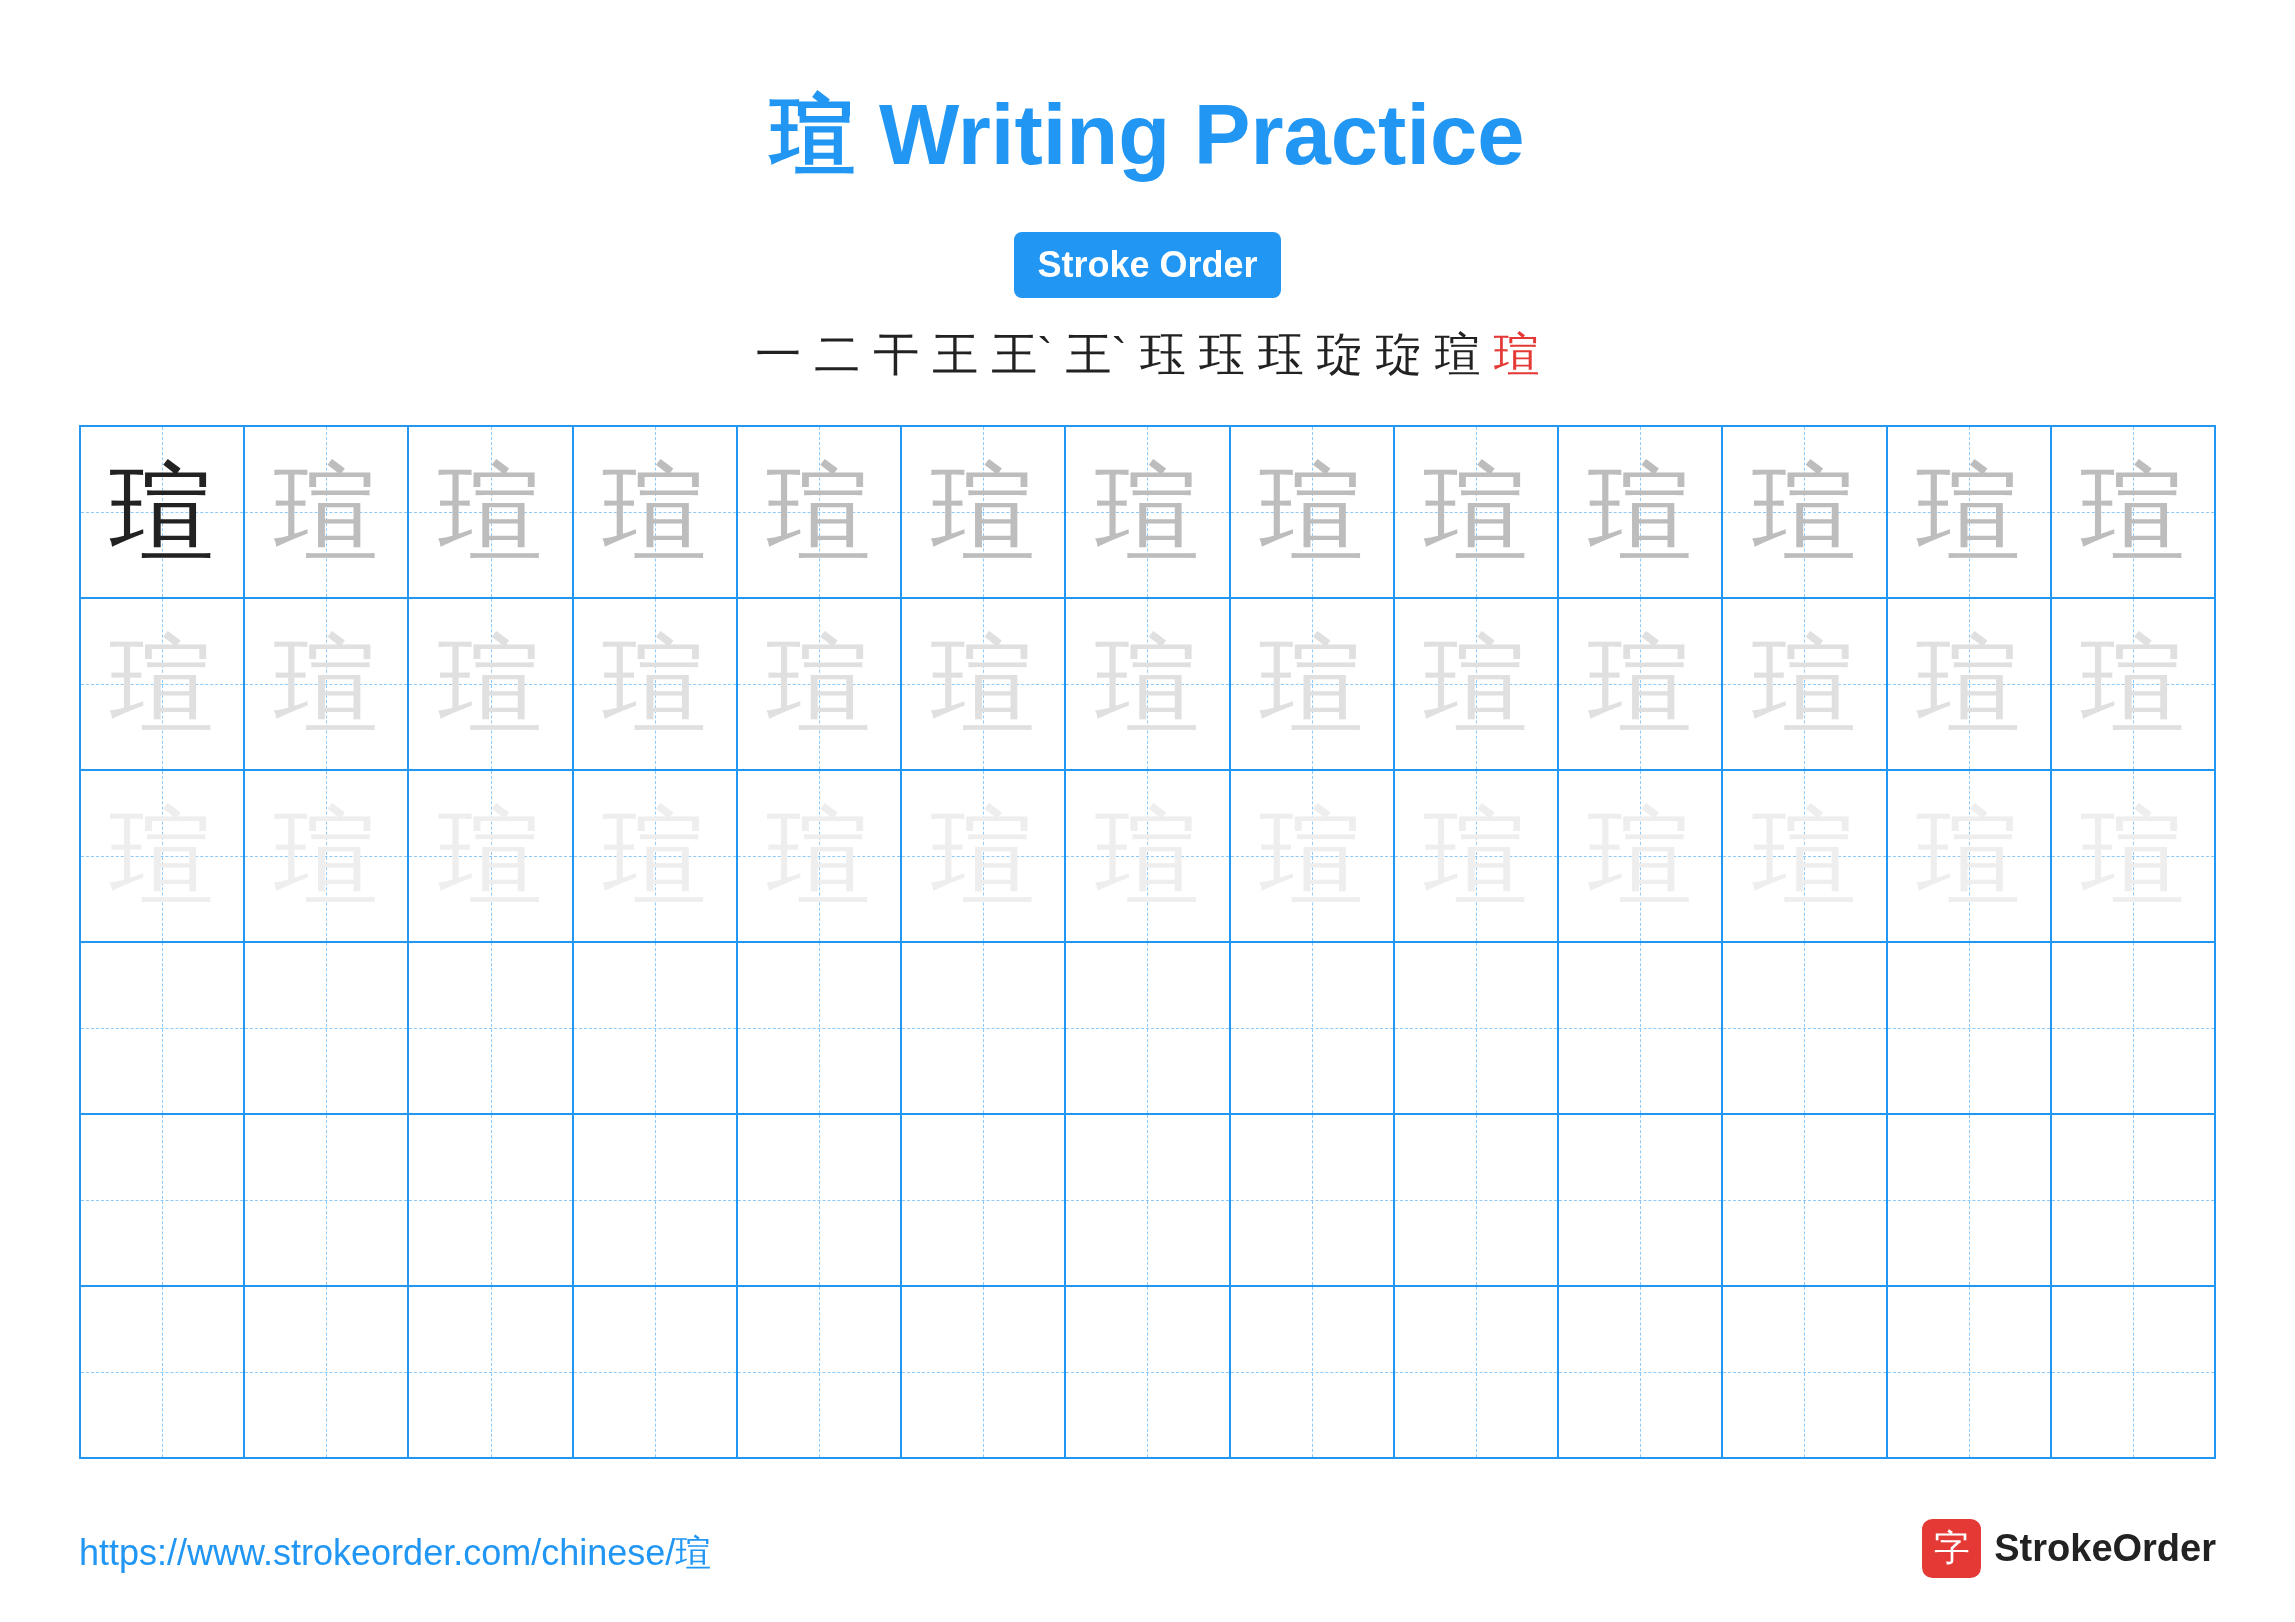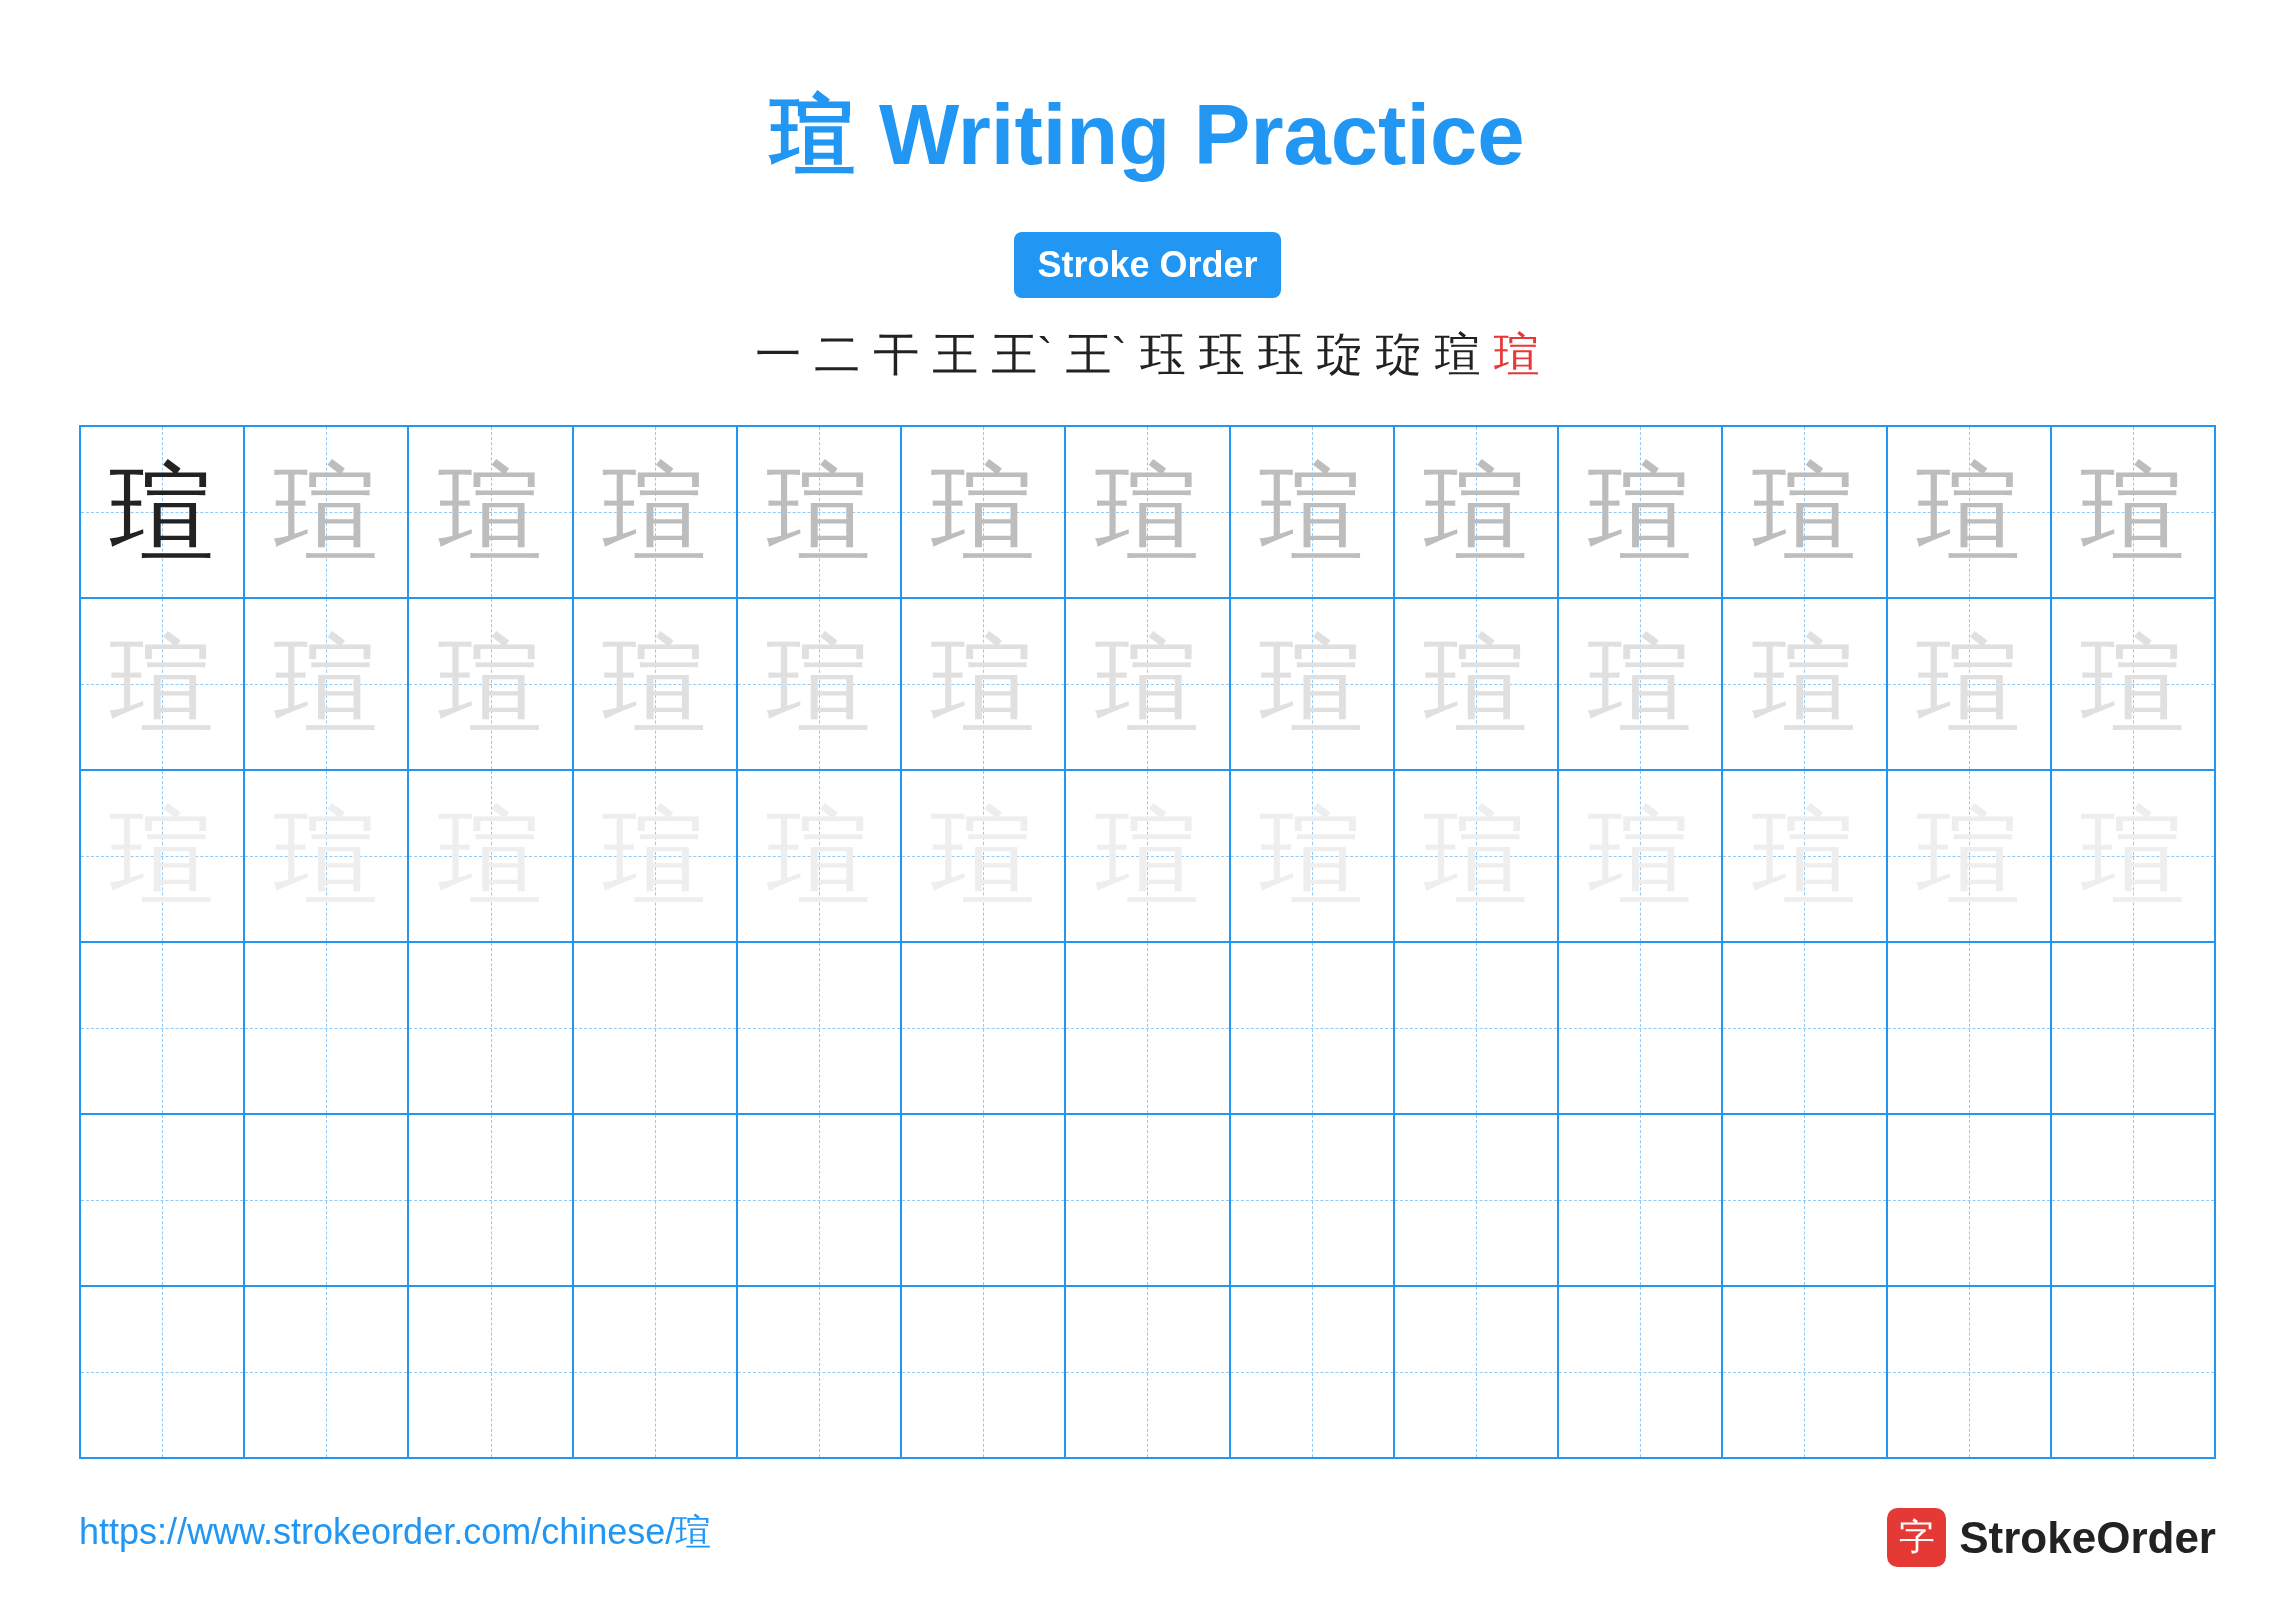--- a/index.html
+++ b/index.html
@@ -124,25 +124,25 @@
       color: #E0E0E0;
     }
 
     .cell-char.very-light {
       color: #EEEEEE;
     }
 
     
     .footer {
       position: absolute;
-      bottom: 55px;
+      bottom: 44px;
       left: 79px;
       right: 79px;
       display: flex;
-      align-items: flex-start;
+      align-items: flex-end;
       justify-content: space-between;
     }
 
     .footer-url {
       color: #2196F3;
       font-size: 36px;
       text-decoration: none;
     }
 
     .footer-logo {
@@ -157,21 +157,21 @@
       background: #e53935;
       border-radius: 10.5px;
       display: flex;
       align-items: center;
       justify-content: center;
       font-size: 36px;
       color: white;
     }
 
     .footer-logo-text {
-      font-size: 44px;
+      font-size: 38px;
       font-weight: bold;
       color: #222;
     }
   </style>
 </head>
 <body>
 
 <div class="page">
 
   <div class="title">瑄 Writing Practice</div>

